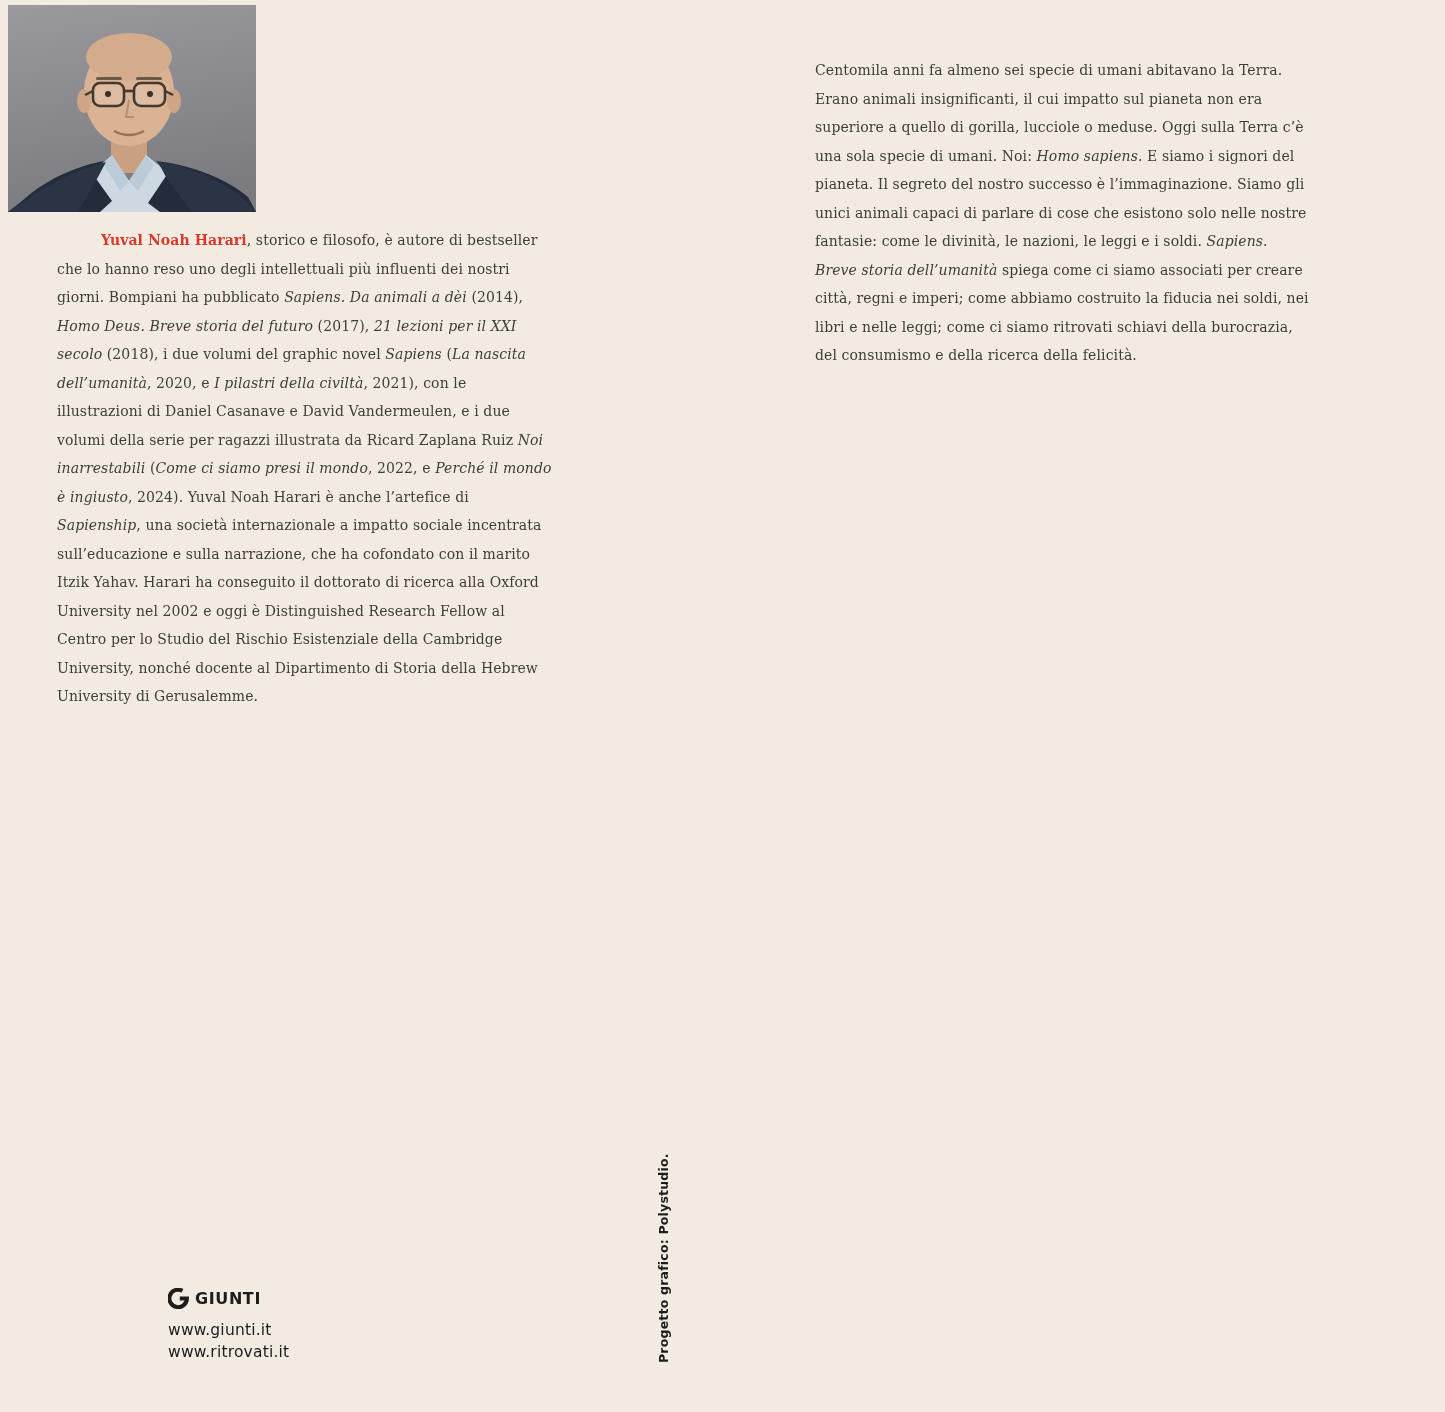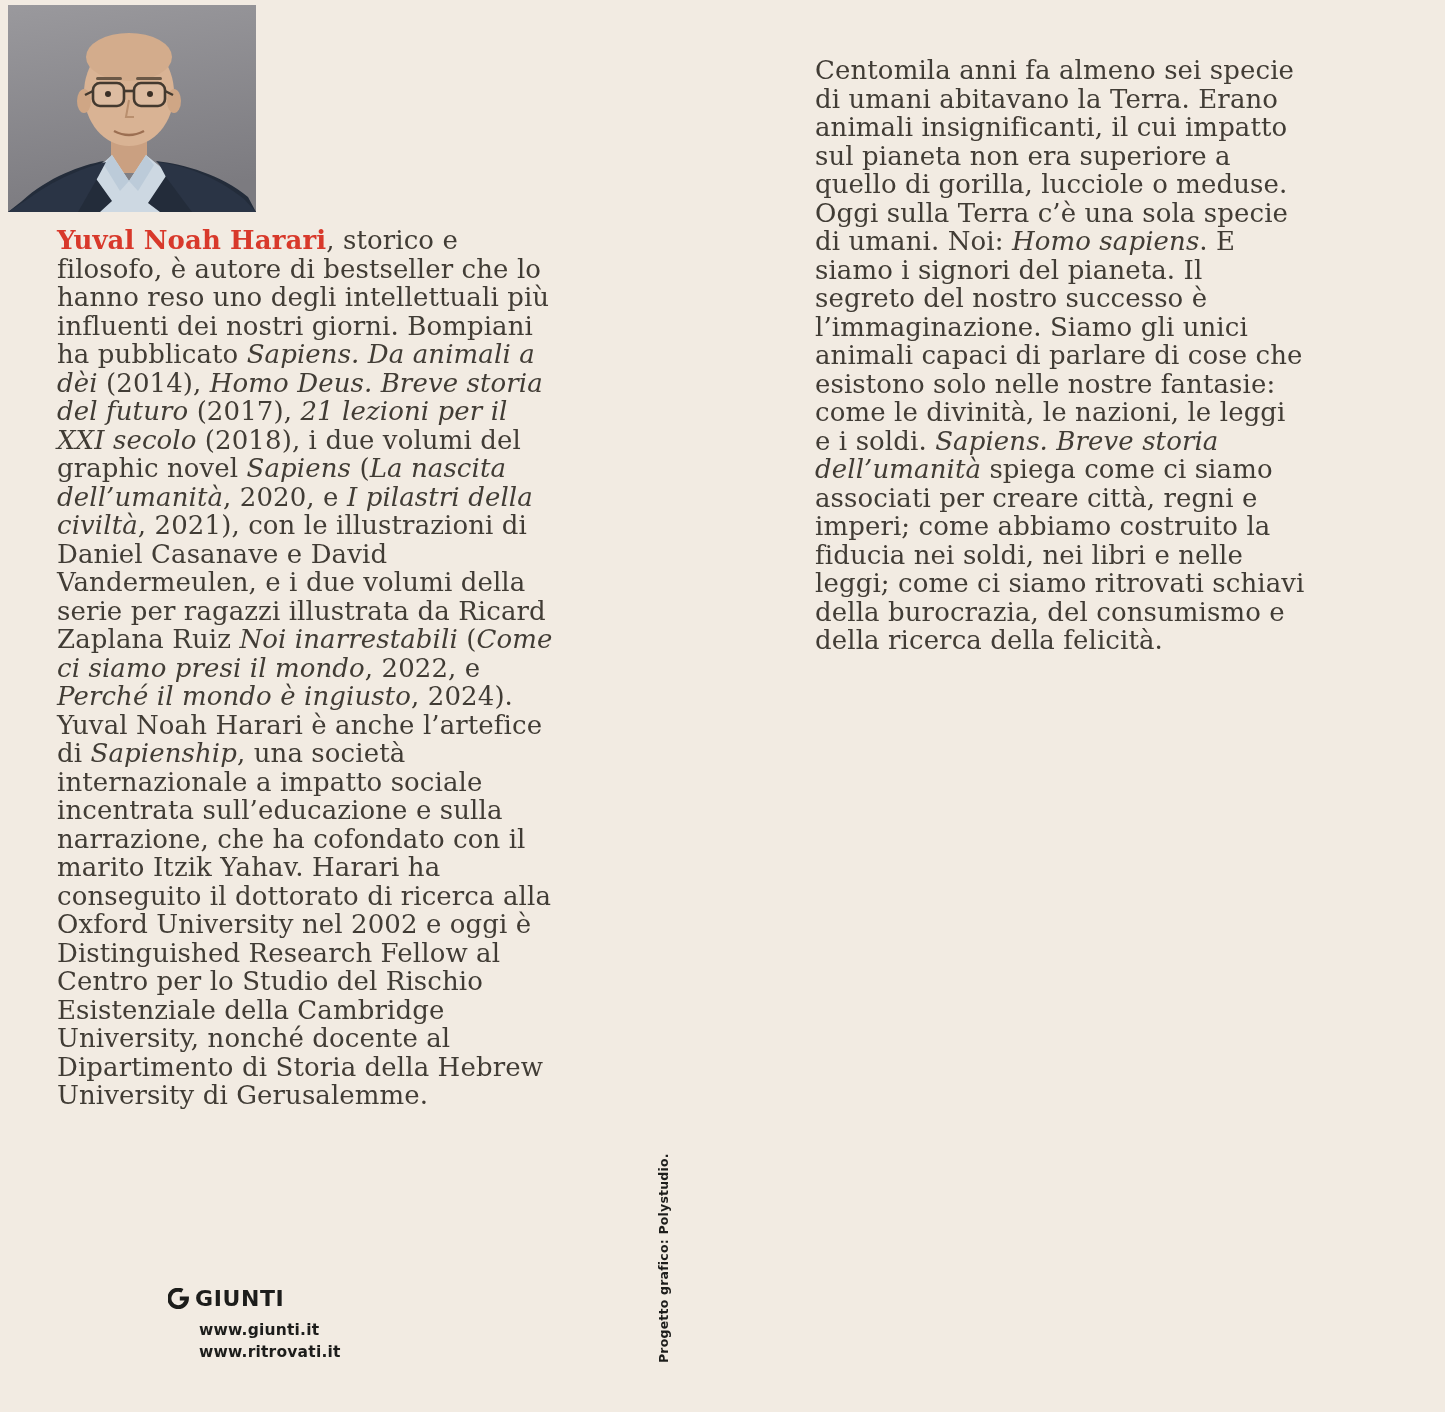--- a/index.html
+++ b/index.html
@@ -22,32 +22,32 @@
   .page{position:absolute;inset:0;}
 
   .photo{
     position:absolute;left:8px;top:5px;width:248px;height:207px;
     overflow:hidden;
   }
   .photo svg{display:block;width:100%;height:100%;}
 
   .col{
     text-align:left;
-    font-size:26px;
+    font-size:14px;
     line-height:28.5px;
     letter-spacing:0.1px;
   }
   .bio{
     position:absolute;left:57px;top:226px;width:497px;
   }
   .blurb{
     position:absolute;left:815px;top:56px;width:494px;
   }
   .col .it{font-style:italic;}
-  .col .bd{font-weight:bold;}
+  .col .bd{font-weight:bold;margin-left:44px;}
   .col .red{color:var(--accent);font-weight:bold;}
 
   .credit-vertical{
     position:absolute;
     left:656px;top:1363px;
     transform:rotate(-90deg);
     transform-origin:0 0;
     font-family:"DejaVu Sans", sans-serif;
     font-weight:bold;
     font-size:12.5px;
@@ -59,25 +59,25 @@
 
   .publisher{
     position:absolute;left:168px;top:1286px;
     font-family:"DejaVu Sans", sans-serif;
     color:var(--ink);
   }
   .logo-row{display:flex;align-items:center;gap:6px;height:24px;}
   .g-mark{width:21px;height:21px;display:inline-block;}
   .g-mark svg{display:block;width:100%;height:100%;}
   .logo-text{
-    font-weight:bold;font-size:22px;letter-spacing:0.6px;
+    font-weight:bold;font-size:16px;letter-spacing:0.6px;
   }
   .sites{margin-top:9px;}
   .site{
-    font-weight:bold;font-size:15.5px;line-height:22px;letter-spacing:0.2px;margin-left:31px;
+    font-weight:normal;font-size:15.5px;line-height:22px;letter-spacing:0.2px;
   }
 </style>
 </head>
 <body>
 
 <div class="page">
 
   <div class="photo">
     <svg viewBox="0 0 248 207" preserveAspectRatio="none">
       <defs>

